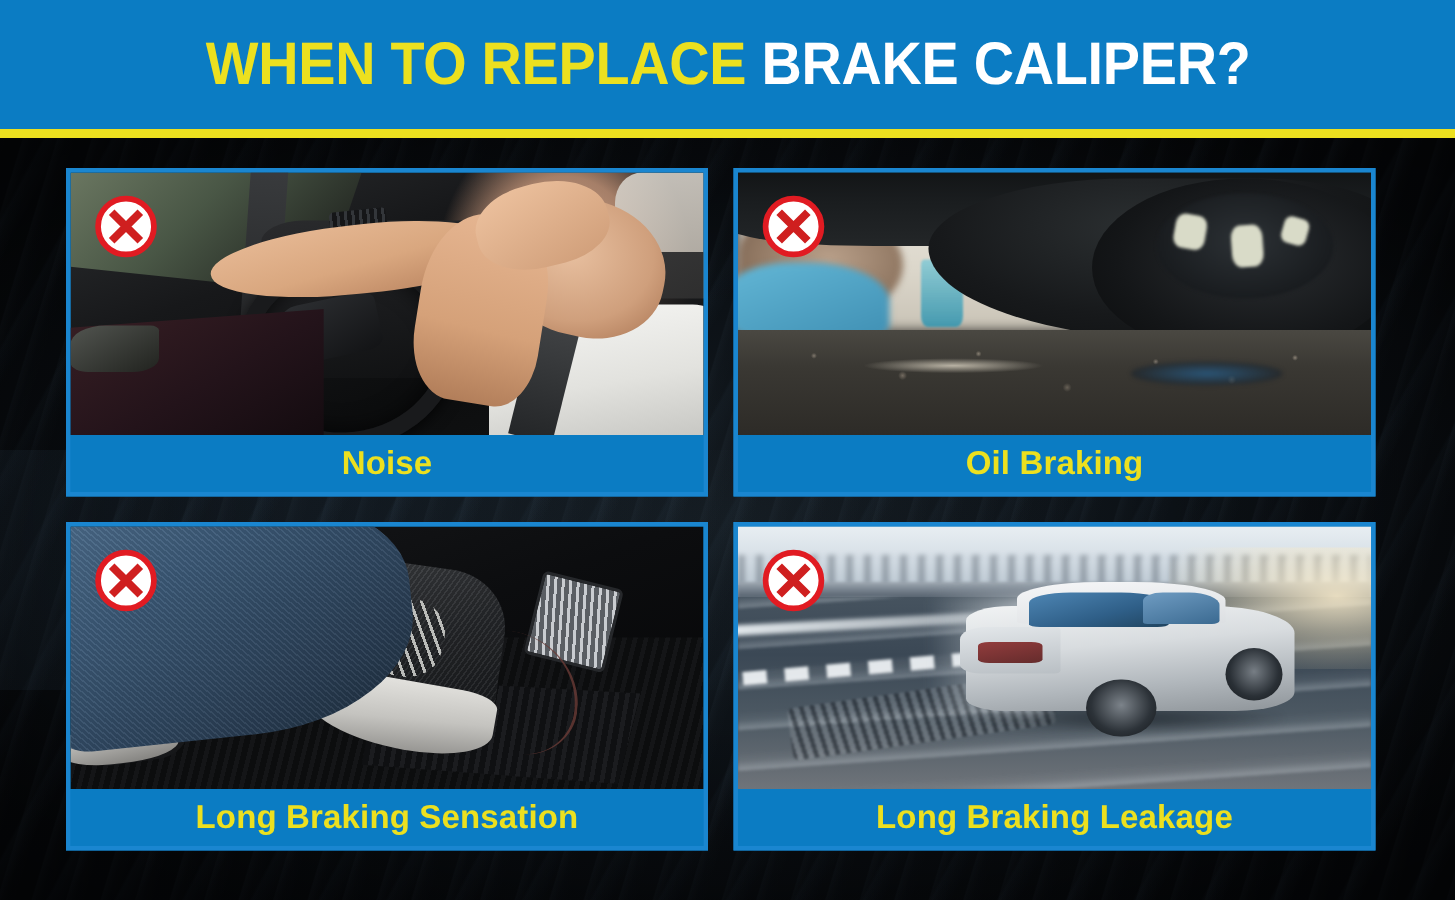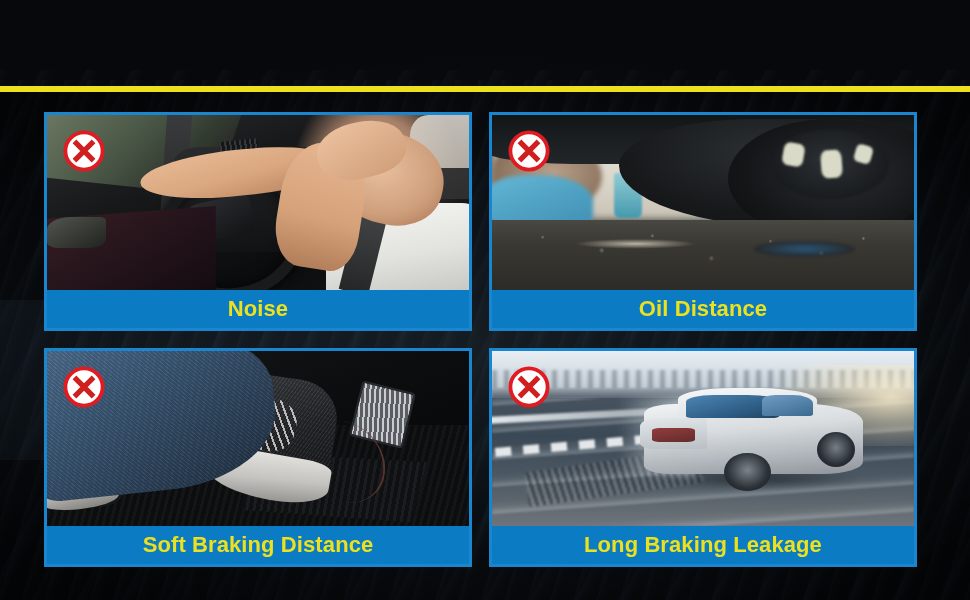--- a/index.html
+++ b/index.html
@@ -535,20 +535,23 @@
 <body>
 
 <div id="page">
 
   <div class="bg-base"></div>
   <div class="bg-streaks"></div>
   <div class="bg-streaks2"></div>
   <div class="bg-sheen"></div>
   <div class="bg-vignette"></div>
 
+  <div class="header">
+    <div class="header-title"><span class="t-yellow">WHEN TO REPLACE </span><span class="t-white">BRAKE CALIPER?</span></div>
+  </div>
   <div class="header-rule"></div>
 
   <div class="grid">
 
     <div class="card">
       <div class="photo ph-noise">
         <div class="noise-window"></div>
         <div class="noise-pillar"></div>
         <div class="noise-dash"></div>
         <div class="noise-vent2"></div>
@@ -591,21 +594,21 @@
         <div class="oil-ground"></div>
         <div class="oil-grit"></div>
         <div class="oil-slick"></div>
         <div class="no-badge">
           <svg viewBox="0 0 44 44" width="42" height="42">
             <circle cx="22" cy="22" r="19.5" fill="#ffffff" stroke="#e11b22" stroke-width="4"></circle>
             <path d="M12 12 L32 32 M32 12 L12 32" stroke="#cf1f1f" stroke-width="5.5" stroke-linecap="butt"></path>
           </svg>
         </div>
       </div>
-      <div class="caption">Oil Distance</div>
+      <div class="caption">Oil Braking</div>
     </div>
 
     <div class="card">
       <div class="photo ph-pedal">
         <div class="pedal-mat"></div>
         <div class="pedal-mat2"></div>
         <div class="pedal-accel"></div>
         <div class="pedal-wire"></div>
         <div class="pedal-shoe2"></div>
         <div class="pedal-sole2"></div>
@@ -616,21 +619,21 @@
         <div class="pedal-sole"></div>
         <div class="pedal-jeans"></div>
         <div class="pedal-jeans-tex"></div>
         <div class="no-badge">
           <svg viewBox="0 0 44 44" width="42" height="42">
             <circle cx="22" cy="22" r="19.5" fill="#ffffff" stroke="#e11b22" stroke-width="4"></circle>
             <path d="M12 12 L32 32 M32 12 L12 32" stroke="#cf1f1f" stroke-width="5.5" stroke-linecap="butt"></path>
           </svg>
         </div>
       </div>
-      <div class="caption">Soft Braking Distance</div>
+      <div class="caption">Long Braking Sensation</div>
     </div>
 
     <div class="card">
       <div class="photo ph-road">
         <div class="road-sky"></div>
         <div class="road-horizon"></div>
         <div class="road-barrier"></div>
         <div class="road-surface"></div>
         <div class="road-blurlines"></div>
         <div class="road-lane1"></div>

